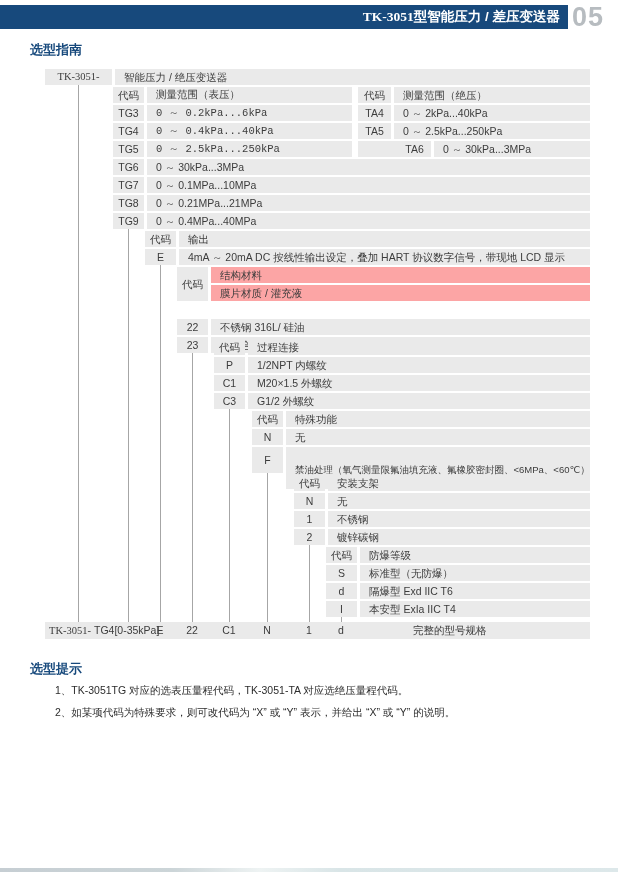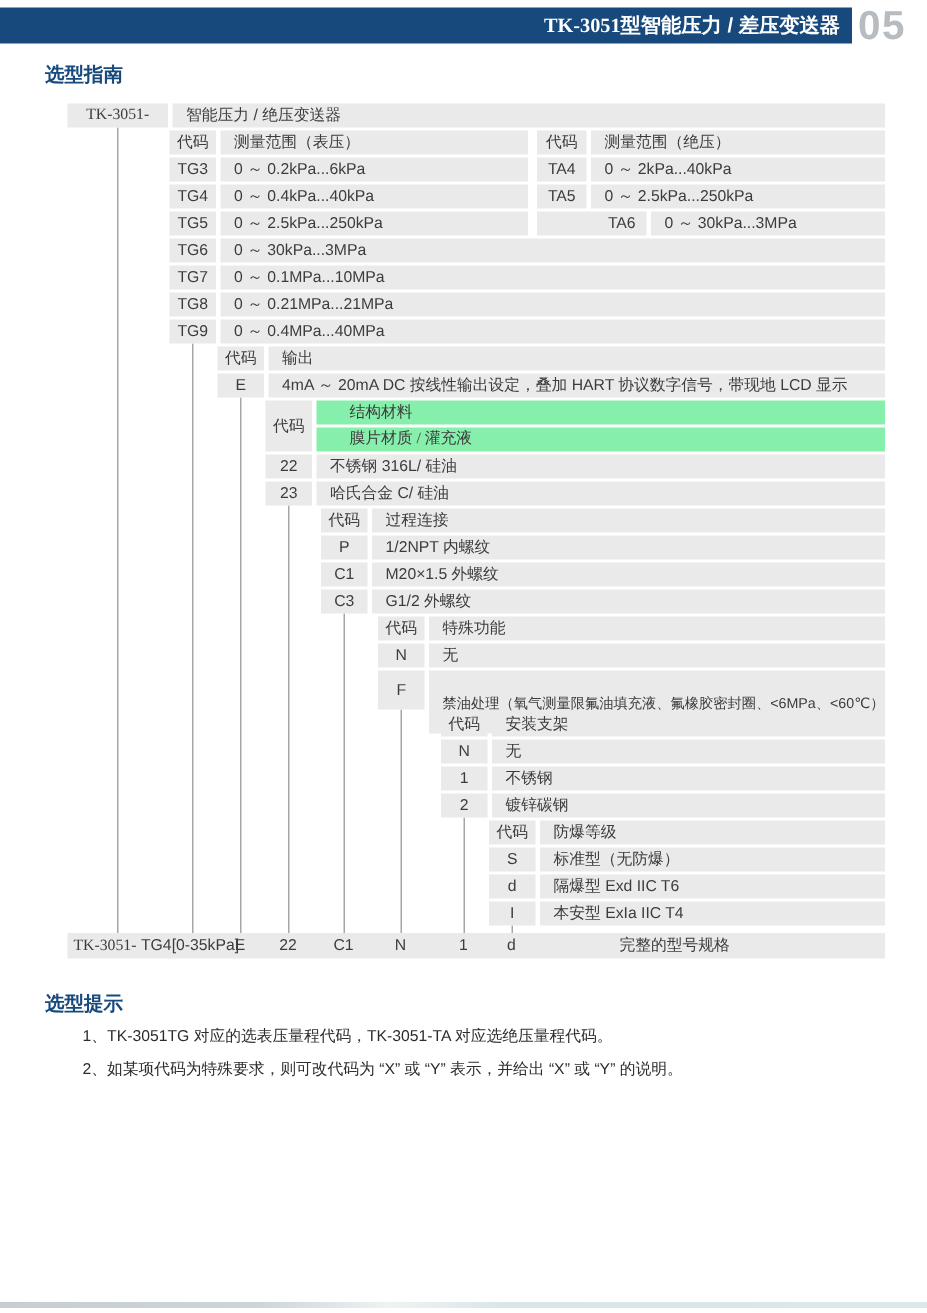--- a/index.html
+++ b/index.html
@@ -17,32 +17,32 @@
   .sec-title{position:absolute;left:30px;font-size:13px;font-weight:bold;color:#17497c;}
 
   
   .diagram{position:absolute;left:45px;top:69px;width:545px;height:572px;}
   .sub{position:absolute;}
   .row{display:flex;margin-bottom:2px;height:16px;}
   .code{flex:none;width:31px;margin-right:3px;background:#eaeaea;text-align:center;
         font-size:10.5px;line-height:16px;}
   .val{flex:1;background:#eaeaea;padding-left:9px;font-size:10.5px;line-height:16px;
         white-space:nowrap;overflow:hidden;}
-  .short .val{flex:none;width:196px;}
+  .short .val{flex:none;width:196px;font-family:Liberation Mono, monospace;}
   .tall{height:26px;}
   .tall .code{line-height:26px;}
   .tall .val{white-space:normal;line-height:12px;padding-top:17px;font-size:9.5px;height:25px;}
   .rootrow .rootcode{flex:none;width:67px;margin-right:3px;background:#eaeaea;text-align:center;
         font-size:10.5px;line-height:16px;}
   .mrow{display:flex;margin-bottom:2px;}
   .mcode{flex:none;width:31px;margin-right:3px;background:#eaeaea;text-align:center;
         font-size:10.5px;line-height:34px;height:34px;}
   .mcol{flex:1;display:flex;flex-direction:column;}
-  .mval{background:#86efac;padding-left:22px;font-size:10.5px;line-height:16px;height:16px;margin-bottom:2px;}
-  .mval:last-child{margin-bottom:0;font-family:Liberation Serif, serif;}
+  .mval{background:#fca5a5;padding-left:9px;font-size:10.5px;line-height:16px;height:16px;margin-bottom:2px;}
+  .mval:last-child{margin-bottom:16px;}
   .vline{position:absolute;width:1px;background:#a6a6a6;}
 
   
   .example{position:absolute;left:0;top:553px;width:545px;height:17px;background:#eaeaea;
         font-size:10.5px;line-height:17px;}
   .example span{position:absolute;top:0;height:17px;line-height:17px;white-space:nowrap;}
   .ex-center{transform:translateX(-50%);}
 
   
   .tip-line{position:absolute;left:55px;width:540px;font-size:10.5px;color:#2c2c2c;white-space:nowrap;}

